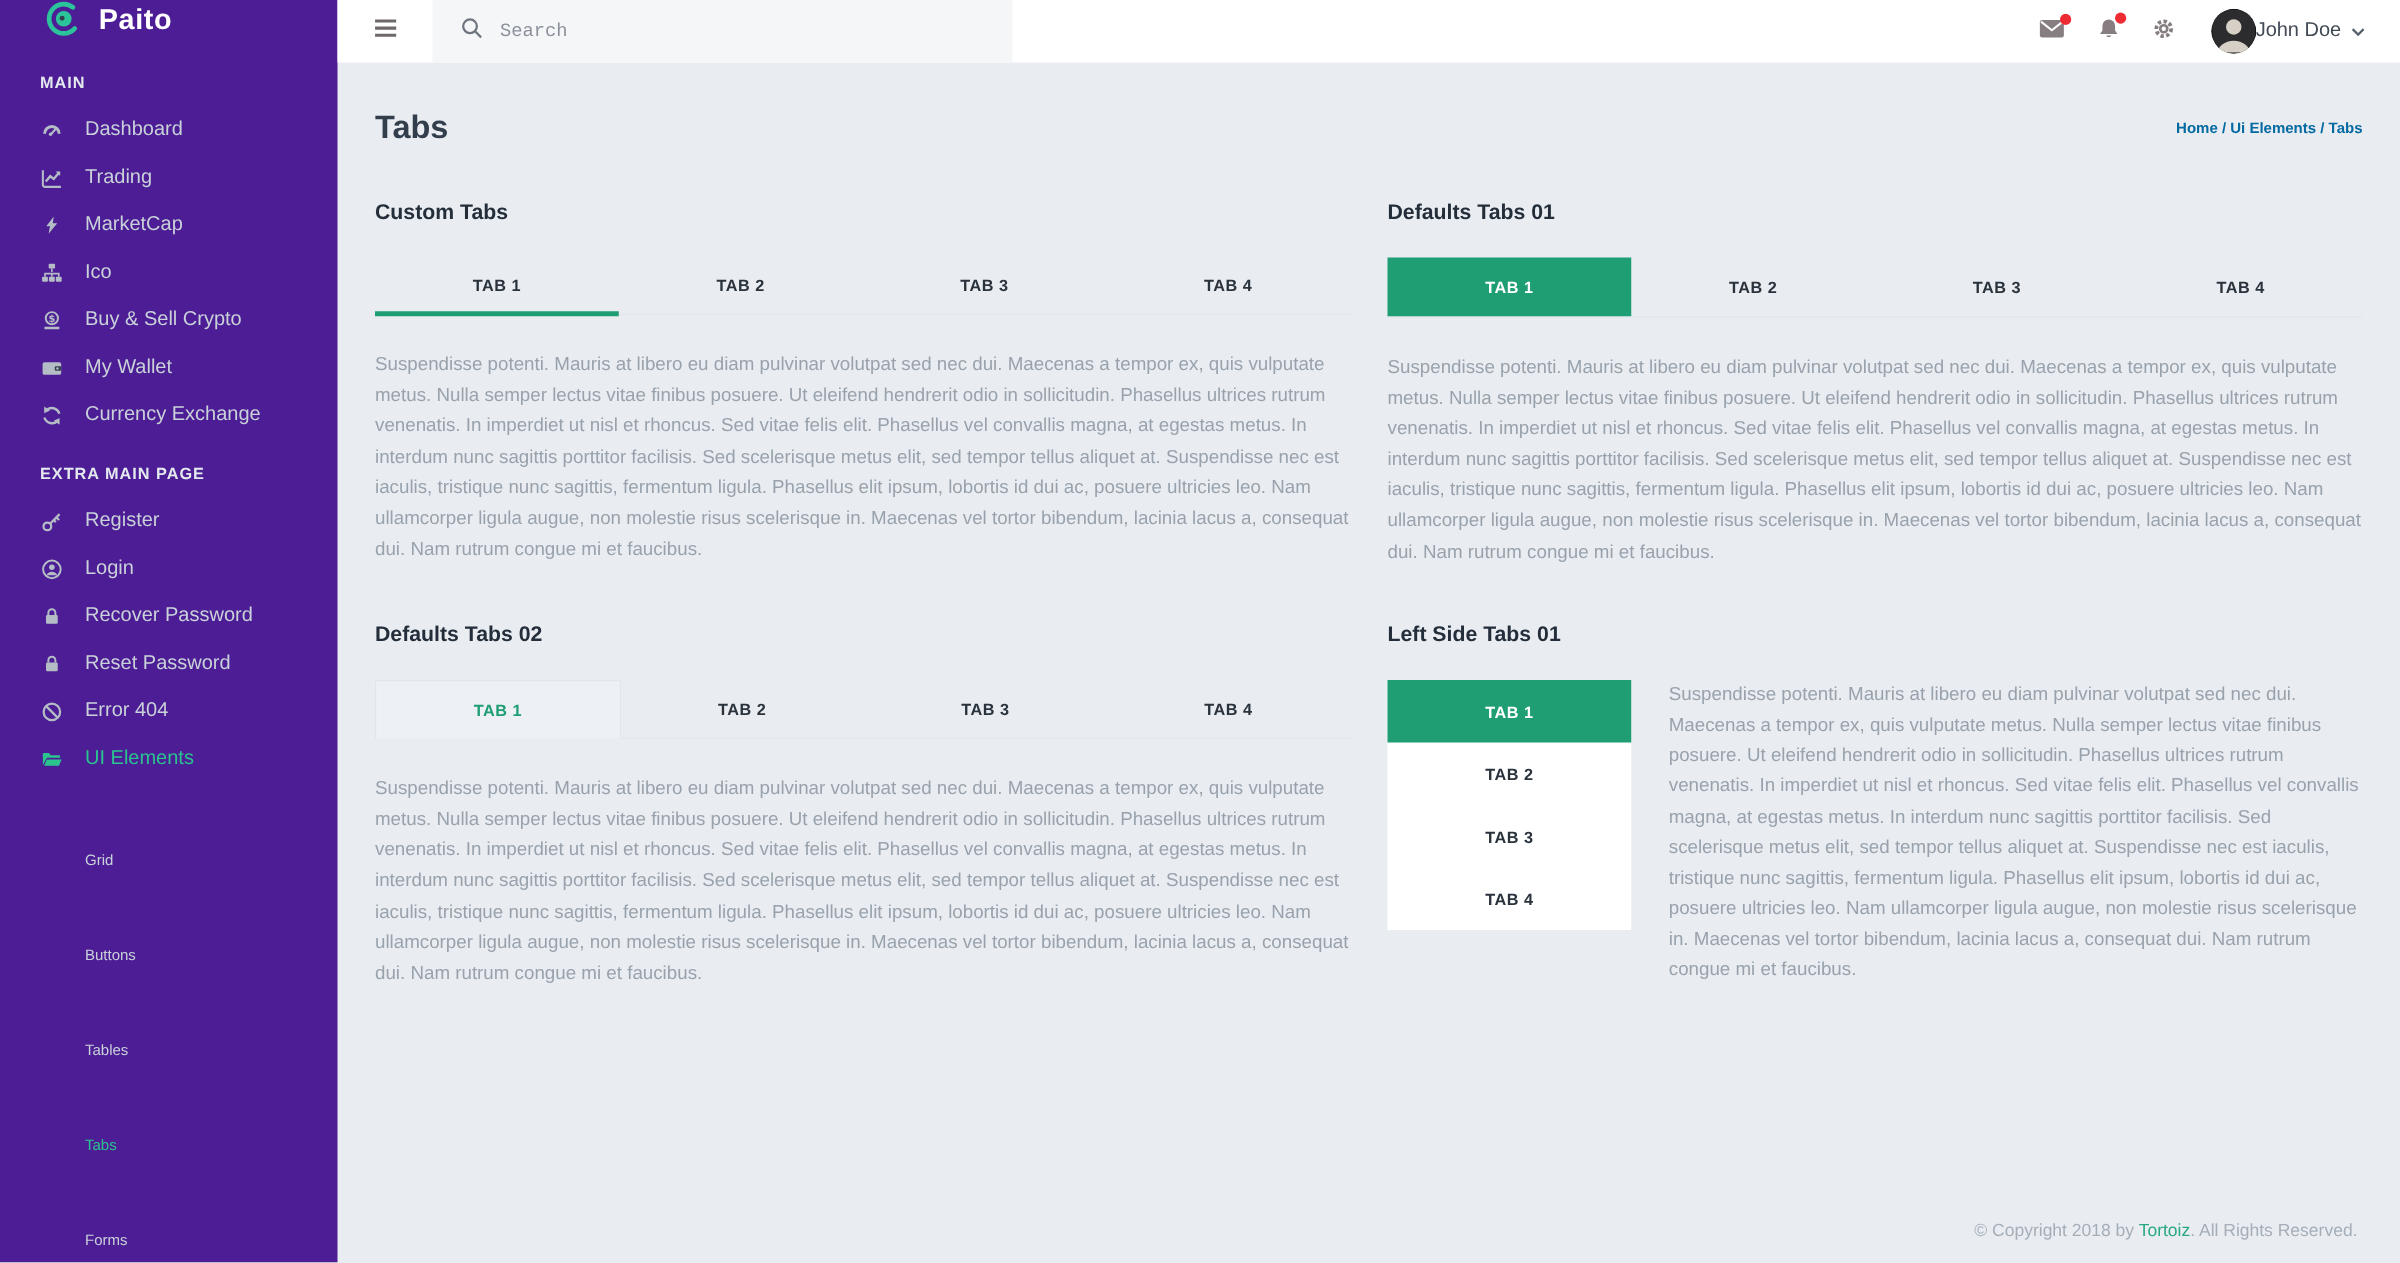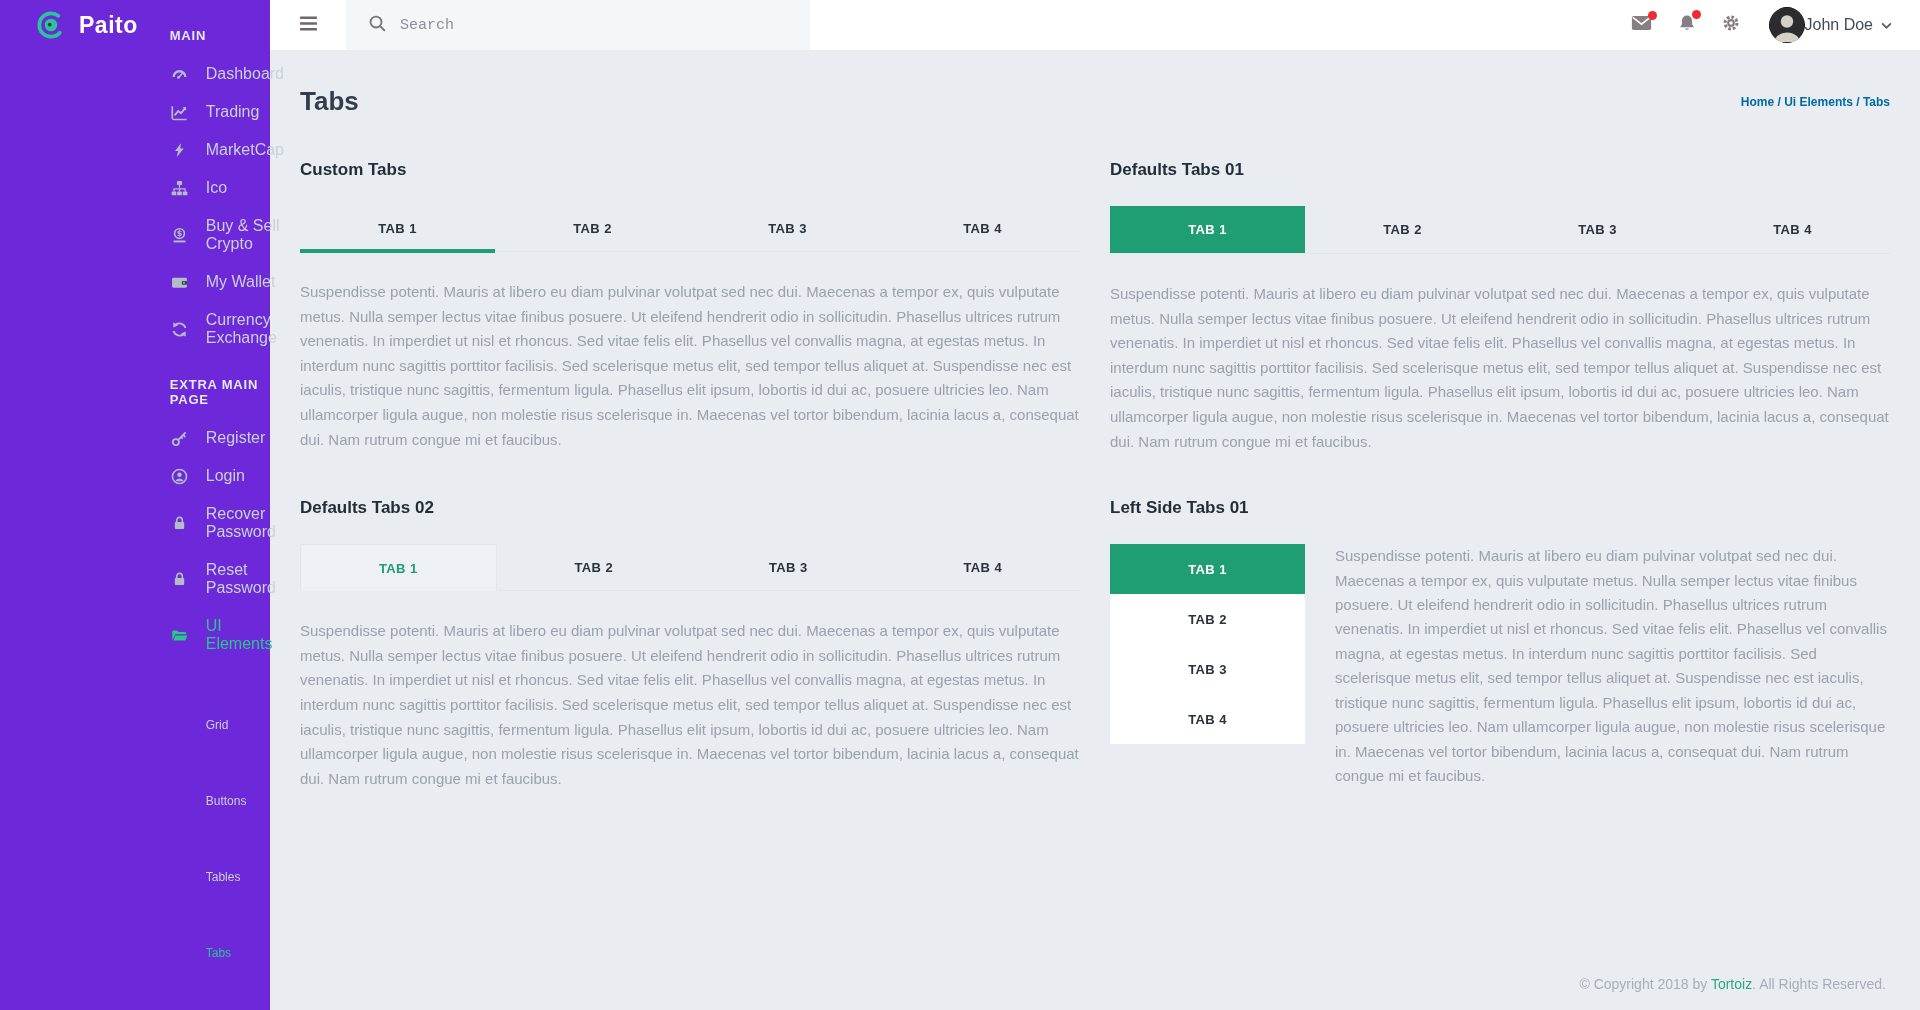--- a/index.html
+++ b/index.html
@@ -1,20 +1,20 @@
 <!DOCTYPE html>
 <html><head>
 <meta charset="utf-8">
 <style>
   * { box-sizing: border-box; margin: 0; padding: 0; }
   html,body { width:1920px; height:1010px; overflow:hidden; }
   body { display:flex; font-family:"Liberation Sans", sans-serif; background:#e9edf2; }
 
   
-  .sidebar { width:270px; flex-shrink:0; background:#6d28d9; color:#c9d1d9; display:flex; flex-direction:row; }
+  .sidebar { width:270px; flex-shrink:0; background:#4c1d95; color:#c9d1d9; display:flex; flex-direction:column; }
   .logo-row { height:50px; display:flex; align-items:center; padding-left:36px; gap:13px; cursor:pointer; }
   .logo-row svg { display:block; }
   .logo-text { color:#ffffff; font-size:23px; font-weight:bold; letter-spacing:.5px; }
   .nav { padding-top:8px; }
   .section-label { padding:20px 0 12px 32px; font-size:13px; font-weight:bold; color:#e3e9ee; letter-spacing:.8px; }
   .nav-item { display:flex; align-items:center; gap:17px; padding:10px 0 10px 32px; font-size:16px; cursor:pointer; }
   .nav-item .icn { width:19px; height:17px; color:#b4bdc6; display:flex; align-items:center; justify-content:center; flex-shrink:0; }
   .nav-item.active, .nav-item.active .icn { color:#2bc48f; }
   .submenu .sub-item { padding:7px 0 7px 68px; font-size:12px; cursor:pointer;margin-top:48px; }
   .submenu .sub-item.active { color:#2bc48f; }
@@ -190,20 +190,29 @@
       <span>Recover Password</span>
     </div>
     <div class="nav-item">
       <span class="icn">
           <svg width="15" height="16" viewBox="0 0 16 16">
             <path d="M5 7V5a3 3 0 0 1 6 0v2" fill="none" stroke="currentColor" stroke-width="1.7"></path>
             <rect x="3" y="7" width="10" height="7.4" rx="1" fill="currentColor"></rect>
           </svg>
         </span>
       <span>Reset Password</span>
+    </div>
+    <div class="nav-item">
+      <span class="icn">
+          <svg width="17" height="17" viewBox="0 0 16 16">
+            <circle cx="8" cy="8" r="6.2" fill="none" stroke="currentColor" stroke-width="1.7"></circle>
+            <path d="M3.7 3.7l8.6 8.6" stroke="currentColor" stroke-width="1.7"></path>
+          </svg>
+        </span>
+      <span>Error 404</span>
     </div>
     <div class="nav-item active">
       <span class="icn">
           <svg width="17" height="17" viewBox="0 0 16 16">
             <path d="M1.2 12.4V4a.8.8 0 0 1 .8-.8h3.7l1.5 1.6h6.2a.8.8 0 0 1 .8.8v1.2H4.3z" fill="currentColor"></path>
             <path d="M2.2 12.8l2-4.8h11.2l-2.1 4.8z" fill="currentColor"></path>
           </svg>
         </span>
       <span>UI Elements</span>
     </div>

